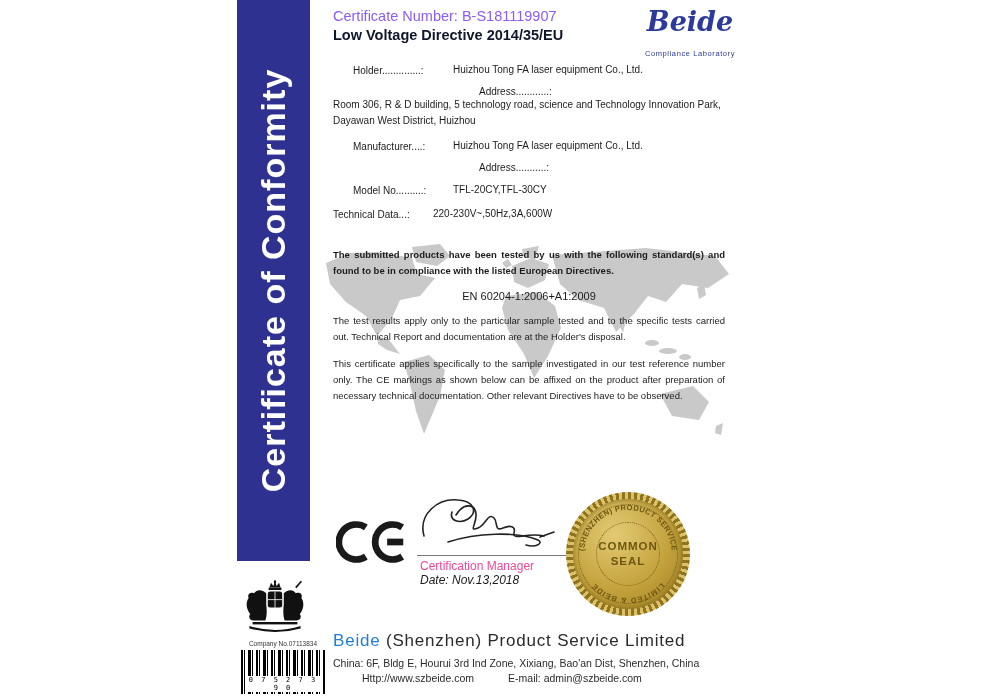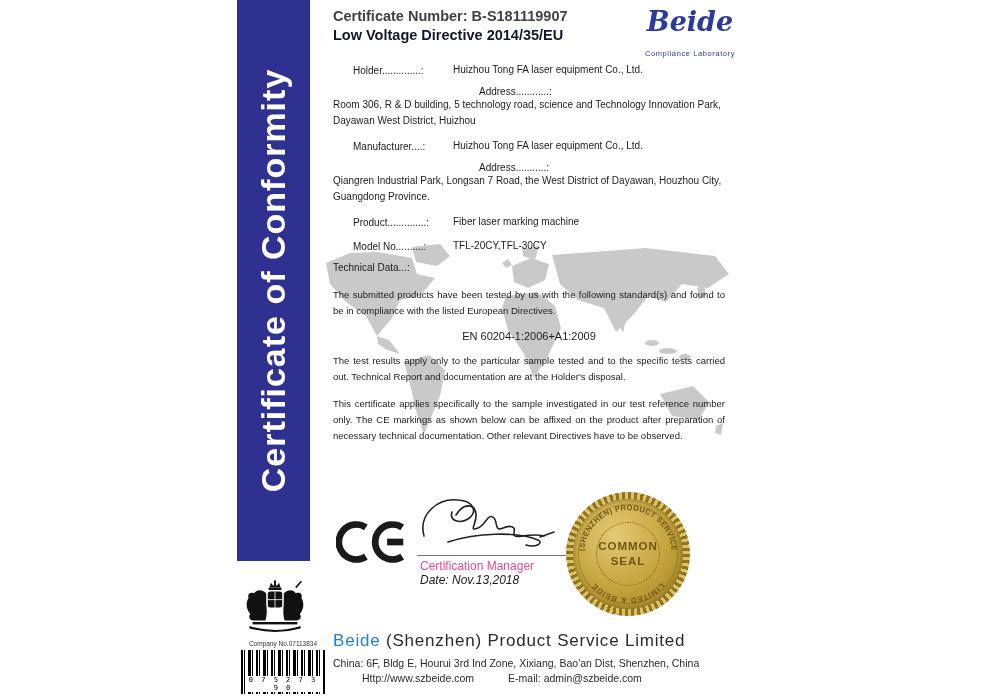--- a/index.html
+++ b/index.html
@@ -10,37 +10,37 @@
   .banner { position:absolute; left:237px; top:0; width:73px; height:561px; background:#2e3190; z-index:2; }
   .banner-text { position:absolute; left:237px; top:0; width:561px; height:73px;
     transform:rotate(-90deg) translateX(-561px); transform-origin:top left;
     color:#fff; font-weight:bold; font-size:34px; letter-spacing:1px;
     line-height:73px; text-align:center; white-space:nowrap; z-index:3; }
 
   
   .map { position:absolute; left:316px; top:243px; width:426px; height:232px; z-index:0; }
 
   
-  .hdr1 { position:absolute; left:333px; top:8px;  font-size:14.5px; font-weight:bold; color:#404040; z-index:2; }
+  .hdr1 { position:absolute; left:333px; top:8px;  font-size:14.5px; font-weight:normal; color:#8b5cf6; z-index:2; }
   .hdr2 { position:absolute; left:333px; top:27px; font-size:14.5px; font-weight:bold; color:#0f172a; z-index:2; }
 
   
   .logo { position:absolute; left:634px; top:8px; width:112px; text-align:center; z-index:2; }
   .logo-name { font-family:"DejaVu Serif", serif; font-style:italic; font-weight:bold; font-size:27px; color:#2b3a9b; line-height:28px; }
   .logo-tag { font-size:7.5px; color:#2b3a9b; letter-spacing:0.6px; margin-top:13px; }
 
   
   .content { position:absolute; left:333px; top:62px; width:392px; z-index:1; color:#1c1c1c; }
   .frow { display:flex; align-items:center; }
   .frow .lab { width:100px; flex:none; font-size:10px; }
   .frow .val { flex:1; font-size:10px; line-height:16px; }
   .mb8{margin-bottom:8px;padding-left:20px;} .mb9{margin-bottom:9px;flex-direction:column;}
   .para { font-size:9.5px; line-height:16px; text-align:justify; color:#1c1c1c; }
   .std  { font-size:11px; text-align:center; margin:11px 0 11px 0; color:#1c1c1c; }
-  .mt14{margin-top:14px;} .mt11{margin-top:11px;}
+  .mt14{margin-top:25px;font-weight:bold;} .mt11{margin-top:11px;}
 
   
   .ce { position:absolute; left:336px; top:514px; z-index:2; }
   .sig { position:absolute; left:416px; top:490px; z-index:2; }
   .sig-line { position:absolute; left:417px; top:555px; width:150px; height:1px; background:#777; z-index:2; }
   .sig-title { position:absolute; left:420px; top:559px; font-size:12px; color:#ec4899; z-index:2;text-align:center; }
   .sig-date  { position:absolute; left:420px; top:573px; font-size:12px; color:#1c1c1c; z-index:2;font-style:italic; }
 
   
   .seal { position:absolute; left:566px; top:492px; width:124px; height:124px; z-index:2; }
@@ -114,32 +114,28 @@
     <div class="frow mb9">
       <span class="lab">Address............:</span>
       <span class="val">Room 306, R &amp; D building, 5 technology road, science and Technology Innovation Park, Dayawan West District, Huizhou</span>
     </div>
     <div class="frow mb8">
       <span class="lab">Manufacturer....:</span>
       <span class="val">Huizhou Tong FA laser equipment Co., Ltd.</span>
     </div>
     <div class="frow mb9">
       <span class="lab">Address...........:</span>
-      <span class="val">Qiangren Industrial Park, Longsan 7 Road, the West District of Dayawan, Houzhou City, Guangdong Province.</span>
-    </div>
-    <div class="frow mb8">
-      <span class="lab">Product..............:</span>
-      <span class="val">Fiber laser marking machine</span>
     </div>
     <div class="frow mb8">
       <span class="lab">Model No..........:</span>
       <span class="val">TFL-20CY,TFL-30CY</span>
     </div>
     <div class="frow">
       <span class="lab">Technical Data...:</span>
+      <span class="val">220-230V~,50Hz,3A,600W</span>
     </div>
 
     <div class="para mt14">The submitted products have been tested by us with the following standard(s) and found to be in compliance with the listed European Directives.</div>
     <div class="std">EN 60204-1:2006+A1:2009</div>
     <div class="para">The test results apply only to the particular sample tested and to the specific tests carried out. Technical Report and documentation are at the Holder's disposal.</div>
     <div class="para mt11">This certificate applies specifically to the sample investigated in our test reference number only. The CE markings as shown below can be affixed on the product after preparation of necessary technical documentation. Other relevant Directives have to be observed.</div>
   </div>
 
   <svg class="ce" width="74" height="56" viewBox="0 0 110 60">
     <g stroke="#1a1a1a" stroke-width="10" fill="none">

